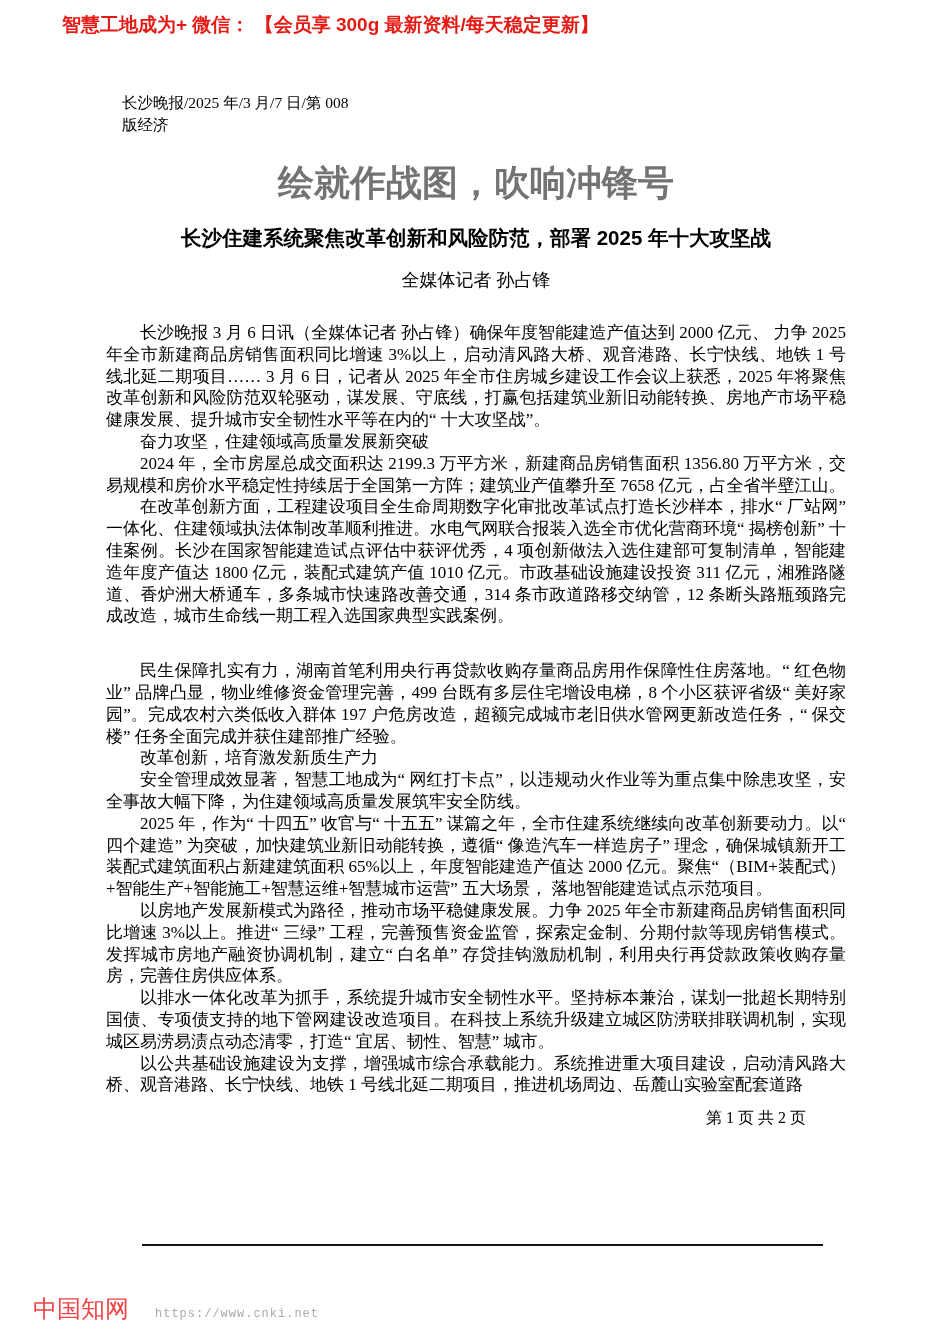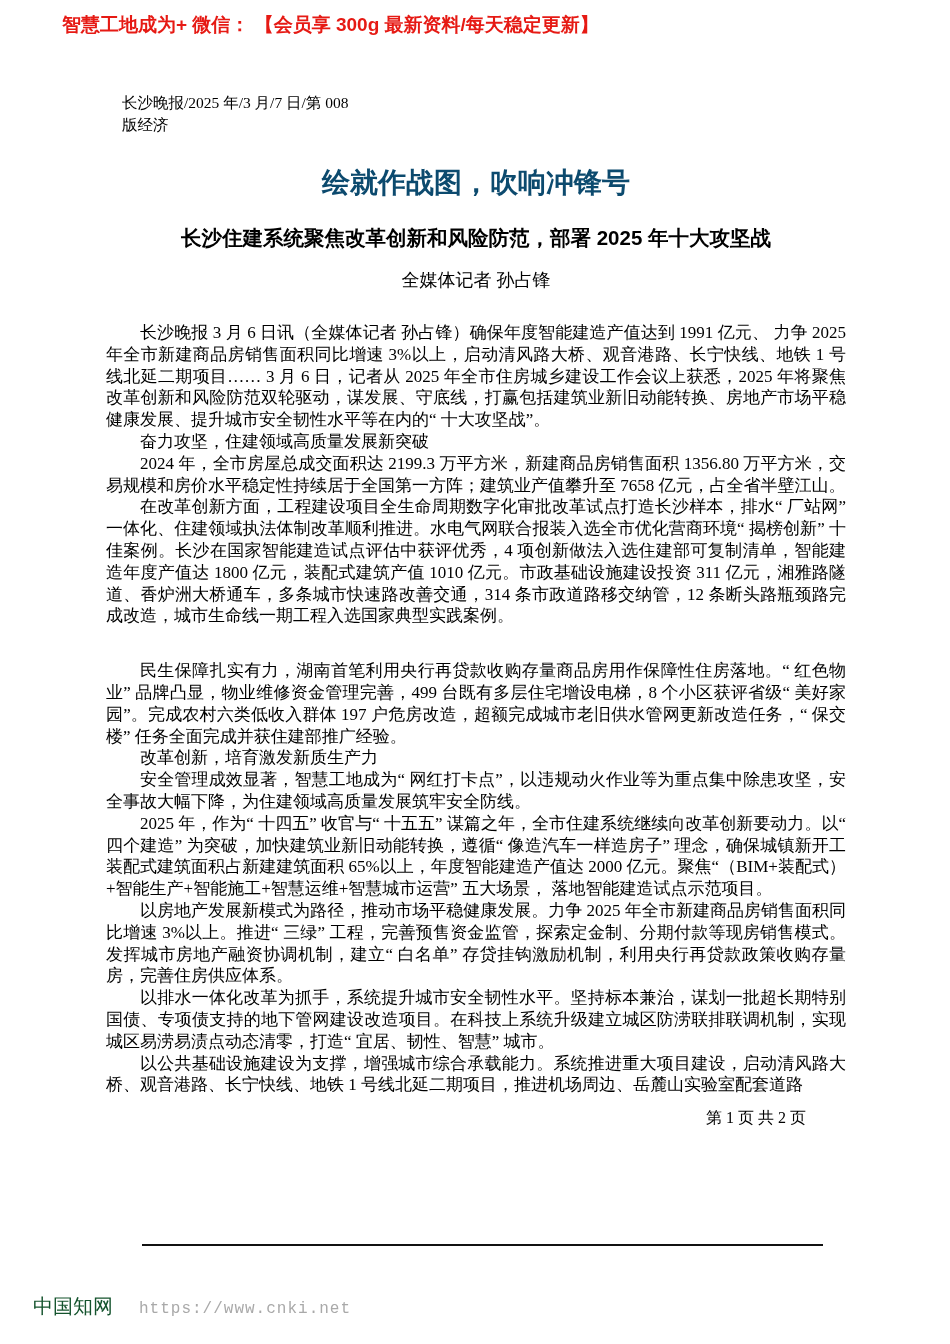--- a/index.html
+++ b/index.html
@@ -34,24 +34,24 @@
   .source-header {
     margin-left: 16px;
     font-size: 15.5px;
     line-height: 22px;
     color: #000000;
   }
   .article-title {
     margin: 30px 0 0 0;
     text-align: center;
     font-family: "Liberation Sans", sans-serif;
-    font-size: 28px;
+    font-size: 36px;
     font-weight: bold;
     line-height: 34px;
-    color: #0c4a6e;
+    color: #737373;
   }
   .article-subtitle {
     margin: 24px 0 0 0;
     text-align: center;
     font-family: "Liberation Sans", sans-serif;
     font-size: 20.5px;
     font-weight: bold;
     line-height: 28px;
     color: #000000;
   }
@@ -98,26 +98,26 @@
     position: absolute;
     left: 33px;
     top: 1293px;
     display: flex;
     align-items: baseline;
     gap: 26px;
     white-space: nowrap;
   }
   .watermark .site-name {
     font-family: "Liberation Serif", serif;
-    font-size: 20px;
-    color: #14532d;
+    font-size: 24px;
+    color: #ef4444;
   }
   .watermark .site-url {
     font-family: "Liberation Mono", monospace;
-    font-size: 16px;
+    font-size: 12px;
     letter-spacing: 1px;
     color: #a9a9a9;
   }
 </style>
 </head>
 <body>
 
 <div class="page">
 
   <div class="promo-banner">智慧工地成为+ 微信： 【会员享 300g 最新资料/每天稳定更新】</div>
@@ -129,21 +129,21 @@
       <div>版经济</div>
     </div>
 
     <h1 class="article-title">绘就作战图，吹响冲锋号</h1>
 
     <h2 class="article-subtitle">长沙住建系统聚焦改革创新和风险防范，部署 2025 年十大攻坚战</h2>
 
     <div class="article-byline">全媒体记者  孙占锋</div>
 
     <div class="article-body">
-      <p>长沙晚报 3 月 6 日讯（全媒体记者 孙占锋）确保年度智能建造产值达到 1991 亿元、 力争 2025 年全市新建商品房销售面积同比增速 3%以上，启动清风路大桥、观音港路、长宁快线、地铁 1 号线北延二期项目…… 3 月 6 日，记者从 2025 年全市住房城乡建设工作会议上获悉，2025 年将聚焦改革创新和风险防范双轮驱动，谋发展、守底线，打赢包括建筑业新旧动能转换、房地产市场平稳健康发展、提升城市安全韧性水平等在内的“ 十大攻坚战”。</p>
+      <p>长沙晚报 3 月 6 日讯（全媒体记者 孙占锋）确保年度智能建造产值达到 2000 亿元、 力争 2025 年全市新建商品房销售面积同比增速 3%以上，启动清风路大桥、观音港路、长宁快线、地铁 1 号线北延二期项目…… 3 月 6 日，记者从 2025 年全市住房城乡建设工作会议上获悉，2025 年将聚焦改革创新和风险防范双轮驱动，谋发展、守底线，打赢包括建筑业新旧动能转换、房地产市场平稳健康发展、提升城市安全韧性水平等在内的“ 十大攻坚战”。</p>
       <p>奋力攻坚，住建领域高质量发展新突破</p>
       <p>2024 年，全市房屋总成交面积达 2199.3 万平方米，新建商品房销售面积 1356.80 万平方米，交易规模和房价水平稳定性持续居于全国第一方阵；建筑业产值攀升至 7658 亿元，占全省半壁江山。</p>
       <p class="gap-after">在改革创新方面，工程建设项目全生命周期数字化审批改革试点打造长沙样本，排水“ 厂站网” 一体化、住建领域执法体制改革顺利推进。水电气网联合报装入选全市优化营商环境“ 揭榜创新” 十佳案例。长沙在国家智能建造试点评估中获评优秀，4 项创新做法入选住建部可复制清单，智能建造年度产值达 1800 亿元，装配式建筑产值 1010 亿元。市政基础设施建设投资 311 亿元，湘雅路隧道、香炉洲大桥通车，多条城市快速路改善交通，314 条市政道路移交纳管，12 条断头路瓶颈路完成改造，城市生命线一期工程入选国家典型实践案例。</p>
       <p>民生保障扎实有力，湖南首笔利用央行再贷款收购存量商品房用作保障性住房落地。“ 红色物业” 品牌凸显，物业维修资金管理完善，499 台既有多层住宅增设电梯，8 个小区获评省级“ 美好家园”。完成农村六类低收入群体 197 户危房改造，超额完成城市老旧供水管网更新改造任务，“ 保交楼” 任务全面完成并获住建部推广经验。</p>
       <p>改革创新，培育激发新质生产力</p>
       <p>安全管理成效显著，智慧工地成为“ 网红打卡点”，以违规动火作业等为重点集中除患攻坚，安全事故大幅下降，为住建领域高质量发展筑牢安全防线。</p>
       <p>2025 年，作为“ 十四五” 收官与“ 十五五” 谋篇之年，全市住建系统继续向改革创新要动力。以“ 四个建造” 为突破，加快建筑业新旧动能转换，遵循“ 像造汽车一样造房子” 理念，确保城镇新开工装配式建筑面积占新建建筑面积 65%以上，年度智能建造产值达 2000 亿元。聚焦“（BIM+装配式）+智能生产+智能施工+智慧运维+智慧城市运营” 五大场景， 落地智能建造试点示范项目。</p>
       <p>以房地产发展新模式为路径，推动市场平稳健康发展。力争 2025 年全市新建商品房销售面积同比增速 3%以上。推进“ 三绿” 工程，完善预售资金监管，探索定金制、分期付款等现房销售模式。发挥城市房地产融资协调机制，建立“ 白名单” 存贷挂钩激励机制，利用央行再贷款政策收购存量房，完善住房供应体系。</p>
       <p>以排水一体化改革为抓手，系统提升城市安全韧性水平。坚持标本兼治，谋划一批超长期特别国债、专项债支持的地下管网建设改造项目。在科技上系统升级建立城区防涝联排联调机制，实现城区易涝易渍点动态清零，打造“ 宜居、韧性、智慧” 城市。</p>
       <p>以公共基础设施建设为支撑，增强城市综合承载能力。系统推进重大项目建设，启动清风路大桥、观音港路、长宁快线、地铁 1 号线北延二期项目，推进机场周边、岳麓山实验室配套道路</p>

